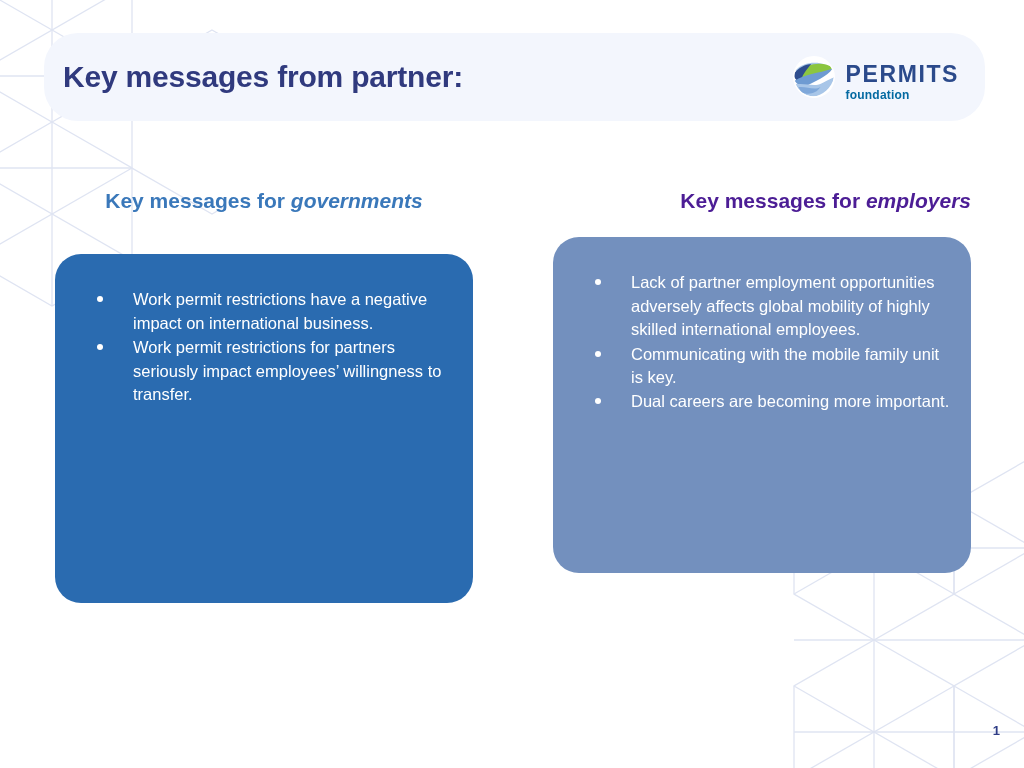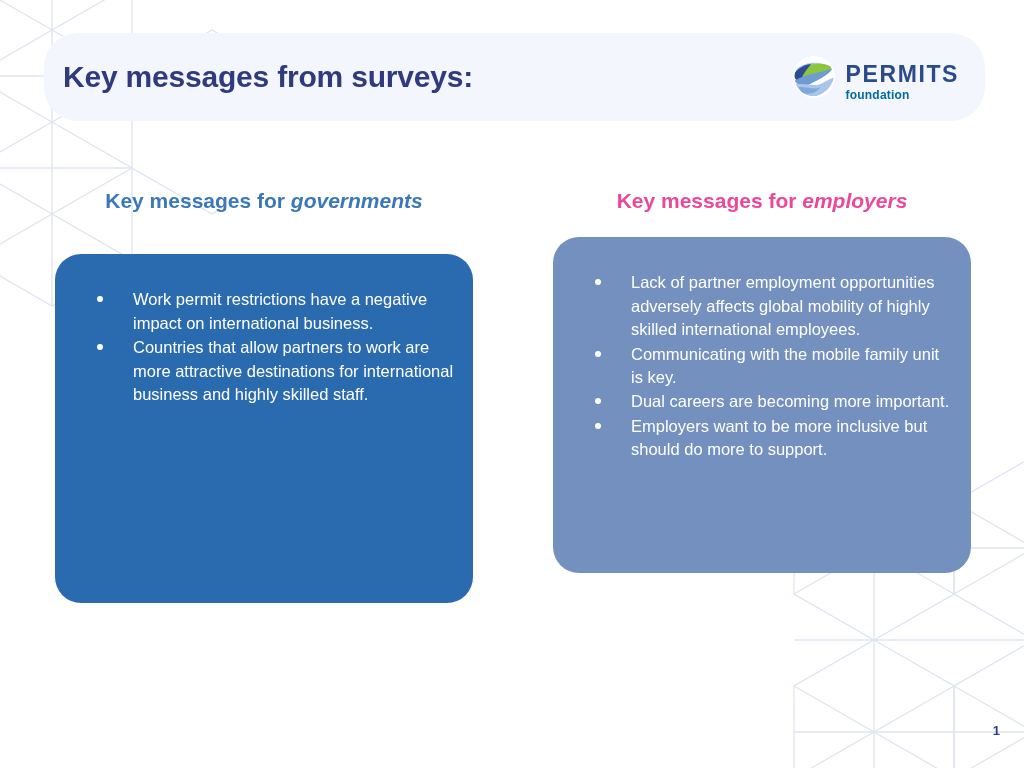--- a/index.html
+++ b/index.html
@@ -83,21 +83,21 @@
 
   .col-heading {
     text-align:center;
     font-size:21px;
     line-height:1.25;
     white-space:nowrap;
   }
   .col-heading .light { font-weight:bold; }
   .col-heading .bold  { font-weight:bold;font-style:italic; }
   .heading-gov { color:#3a78ba; }
-  .heading-emp { color:#ec4899; }
+  .heading-emp { color:#4c1d95;text-align:right; }
 
   .msg-box {
     margin-top:30px;
     border-radius:26px;
     padding:34px 18px 30px 22px;
   }
   .msg-box-gov {
     background:#2a6bb0;
     height:349px;
     margin-top:40px;
@@ -182,21 +182,21 @@
       <line x1="360" y1="56" x2="200" y2="148"></line>
       <line x1="200" y1="240" x2="360" y2="332"></line>
       <line x1="360" y1="240" x2="200" y2="332"></line>
       <line x1="40" y1="102" x2="360" y2="102"></line>
       <line x1="40" y1="286" x2="360" y2="286"></line>
       <line x1="40" y1="194" x2="360" y2="194"></line>
     </g>
   </svg>
 
   <div class="header-band">
-    <div class="slide-title">Key messages from surveys:</div>
+    <div class="slide-title">Key messages from partner:</div>
 
     <div class="logo">
       <svg class="logo-mark" viewBox="0 0 100 100">
         <defs>
           <clipPath id="globeClip">
               <circle cx="50" cy="50" r="44"></circle>
             </clipPath>
         </defs>
         <circle cx="50" cy="50" r="44" fill="#ffffff"></circle>
         <g clip-path="url(#globeClip)">
@@ -224,35 +224,34 @@
 
   <div class="columns">
 
     <div class="column column-left">
       <div class="col-heading heading-gov">
         <span class="light">Key messages for </span><span class="bold">governments</span>
       </div>
       <div class="msg-box msg-box-gov">
         <ul class="bullets">
           <li>Work permit restrictions have a negative impact on international business.</li>
-          <li>Countries that allow partners to work are more attractive destinations for international business and highly skilled staff.</li>
+          <li>Work permit restrictions for partners seriously impact employees’  willingness to transfer.</li>
         </ul>
       </div>
     </div>
 
     <div class="column column-right">
       <div class="col-heading heading-emp">
         <span class="light">Key messages for </span><span class="bold">employers</span>
       </div>
       <div class="msg-box msg-box-emp">
         <ul class="bullets">
           <li>Lack of partner employment opportunities adversely affects global mobility of highly skilled international employees.</li>
           <li>Communicating with the mobile family unit is key.</li>
           <li>Dual careers are becoming more important.</li>
-          <li>Employers want to be more inclusive but should do more to support.</li>
         </ul>
       </div>
     </div>
 
   </div>
 
   <div class="page-number">1</div>
 
 </div>
 

